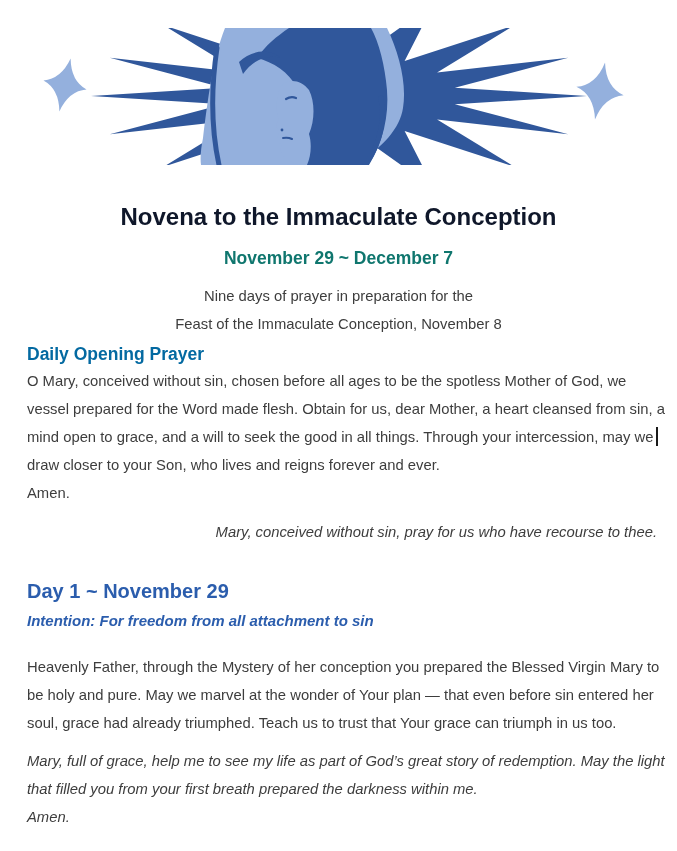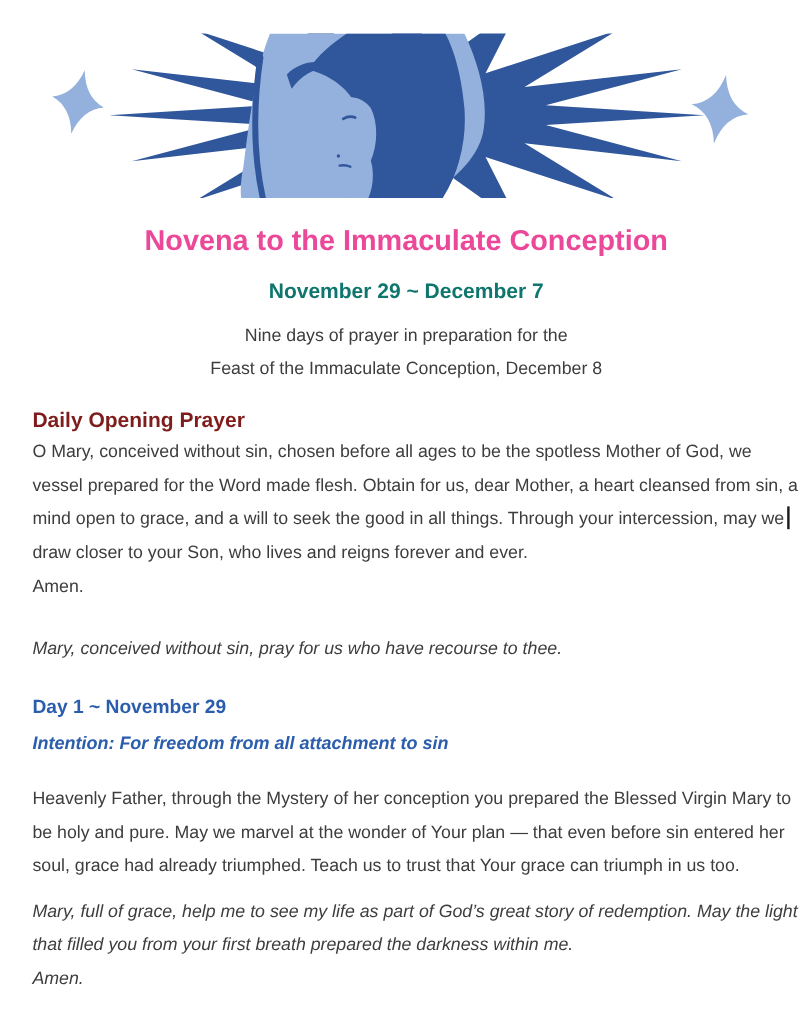--- a/index.html
+++ b/index.html
@@ -9,63 +9,63 @@
     font-family: "Liberation Sans", sans-serif;
     color: #3d3d3d;
     overflow: hidden;
   }
   .banner {
     width: 591px; height: 137px;
     margin: 28px auto 0 auto;
     display: block;
   }
   .doc-title {
-    margin: 22px 14px 0 14px;
+    margin: 38px 14px 0 14px;
     text-align: center;
     font-size: 24px;
     line-height: 28px;
     font-weight: bold;
-    color: #ec4899;
+    color: #0f172a;
   }
   .date-range {
     margin-top: 17px;
     text-align: center;
     font-size: 17.5px;
     line-height: 21px;
     font-weight: bold;
     color: #0f766e;
   }
   .intro-line {
     text-align: center;
     font-size: 14.8px;
     line-height: 28px;
     height: 28px;
     color: #3d3d3d;
   }
   .intro-block { margin-top: 13px; }
   .content { padding-left: 27px; padding-right: 20px; }
   .section-heading {
-    margin-top: 15px;
+    margin-top: 3px;
     font-size: 17.5px;
     line-height: 26px;
     font-weight: bold;
-    color: #7f1d1d;
+    color: #0369a1;
   }
   .line {
     font-size: 14.8px;
     line-height: 28px;
     height: 28px;
     white-space: pre;
   }
   .para { margin-top: 0; }
   .italic { font-style: italic; }
-  .invocation { margin-top: 24px; }
+  .invocation { margin-top: 11px; text-align: right; }
   .day-heading {
-    margin-top: 24px;
-    font-size: 16px;
+    margin-top: 34px;
+    font-size: 20px;
     line-height: 22px;
     font-weight: bold;
     color: #2b5dad;
   }
   .intention {
     margin-top: 9px;
     font-size: 15px;
     line-height: 20px;
     font-weight: bold;
     font-style: italic;
@@ -110,21 +110,21 @@
 
   <path fill="#94b0dd" transform="rotate(12 22 57)" d="M 22,30 Q 27,52 44,57 Q 27,62 22,84 Q 17,62 0,57 Q 17,52 22,30 Z"></path>
   <path fill="#94b0dd" transform="rotate(10 557 63)" d="M 557,34 Q 562,58 581,63 Q 562,68 557,92 Q 552,68 533,63 Q 552,58 557,34 Z"></path>
 </svg>
 
 <h1 class="doc-title">Novena to the Immaculate Conception</h1>
 <div class="date-range">November 29 ~ December 7</div>
 
 <div class="intro-block">
   <div class="intro-line">Nine days of prayer in preparation for the</div>
-  <div class="intro-line">Feast of the Immaculate Conception, December 8</div>
+  <div class="intro-line">Feast of the Immaculate Conception, November 8</div>
 </div>
 
 <div class="content">
 
   <div class="section-heading">Daily Opening Prayer</div>
 
   <div class="para">
     <div class="line">O Mary, conceived without sin, chosen before all ages to be the spotless Mother of God, we</div>
     <div class="line">vessel prepared for the Word made flesh. Obtain for us, dear Mother, a heart cleansed from sin, a</div>
     <div class="line"><span>mind open to grace, and a will to seek the good in all things. Through your intercession, may we</span><span class="caret"></span></div>

